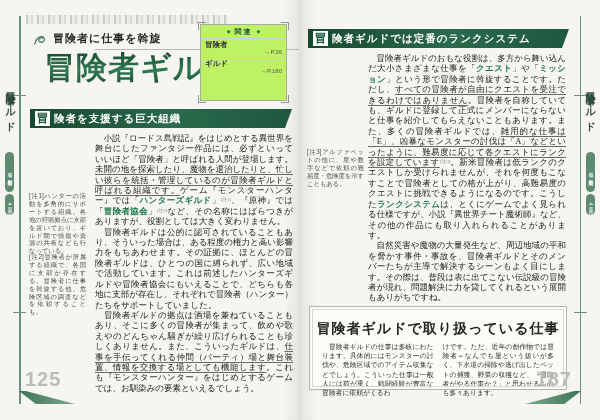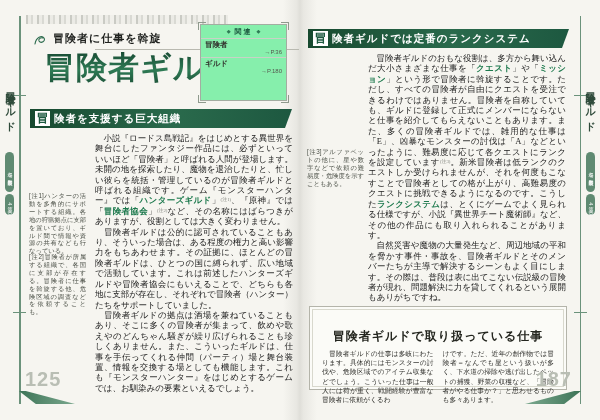--- a/index.html
+++ b/index.html
@@ -26,21 +26,21 @@
   
   .deco-strip{left:26px;top:15px;width:202px;height:9px;opacity:.65;background:repeating-linear-gradient(90deg,rgba(110,115,105,.5) 0 2px,rgba(110,115,105,.12) 2px 5px,rgba(110,115,105,.33) 5px 7px,rgba(110,115,105,.06) 7px 11px);}
   .kicker{left:53px;top:31px;font-size:11px;font-weight:700;color:#1f211e;letter-spacing:1px;}
   .kicker-orn{left:34px;top:33px;width:16px;height:14px;}
   .title-rule{left:95px;top:49px;width:204px;height:1px;background:#b9b9b0;z-index:0;}
   .title{left:44px;top:47px;font-family:"Liberation Serif",serif;font-weight:700;font-size:31px;letter-spacing:1px;z-index:1;
          background:linear-gradient(180deg,#123f2b,var(--accent2,#2f7b55) 55%,#16452f);
          -webkit-background-clip:text;background-clip:text;color:transparent;}
 
   
-  .related{left:200px;top:24px;width:87px;height:77px;background:#86efac;border:1px solid #a3ada1;z-index:2;box-sizing:border-box;}
+  .related{left:200px;top:24px;width:87px;height:77px;background:#bef264;border:1px solid #a3ada1;z-index:2;box-sizing:border-box;}
   .related-header{text-align:center;font-size:7px;font-weight:700;color:var(--accent,#2f6e4f);padding:2px 0 1px;letter-spacing:2px;}
   .orn{font-size:5px;color:var(--accent2,#3f8262);letter-spacing:0;vertical-align:1px;}
   .rel-row{border-top:1px solid #c8d2c6;padding:1px 4px 1px;display:flex;flex-direction:column;}
   .rel-label{font-size:7.5px;font-weight:700;color:#33352f;line-height:9px;}
   .rel-ref{font-size:6px;color:#56584f;align-self:flex-end;line-height:7px;}
   .corner{position:absolute;width:7px;height:7px;border:0 solid #8f9a8d;}
   .c-tl{top:-3px;left:-3px;border-top-width:1.5px;border-left-width:1.5px;}
   .c-tr{top:-3px;right:-3px;border-top-width:1.5px;border-right-width:1.5px;}
   .c-bl{bottom:-3px;left:-3px;border-bottom-width:1.5px;border-left-width:1.5px;}
   .c-br{bottom:-3px;right:-3px;border-bottom-width:1.5px;border-right-width:1.5px;}
@@ -51,31 +51,31 @@
   .banner.br{left:308px;top:29px;width:261px;}
   .dropcap{width:15px;height:15px;background:#fff;color:var(--accent,#1d5c41);font-family:"Liberation Serif",serif;font-weight:700;font-size:12px;line-height:15px;text-align:center;margin:0 4px 0 5px;flex:0 0 auto;}
   .banner-text{color:#fff;font-weight:700;font-size:10.5px;letter-spacing:1px;white-space:nowrap;}
 
   
   .bodycol{position:absolute;width:198px;}
   .body-l{left:95px;top:133px;}
   .body-r{left:368px;top:53px;}
   .para{font-family:"Liberation Serif",serif;font-size:8.5px;line-height:10.4px;color:#1b1b1b;text-align:justify;margin:0;}
   .seg-em{color:var(--term,#1e7a4e);font-weight:700;font-family:"Liberation Sans",sans-serif;}
-  .seg-u{text-decoration-color:#6a6a60;text-decoration-thickness:.8px;text-underline-offset:1.5px;}
+  .seg-u{text-decoration:underline;text-decoration-color:#6a6a60;text-decoration-thickness:.8px;text-underline-offset:1.5px;}
   .seg-ref{font-size:5px;color:#858880;vertical-align:2px;letter-spacing:-.3px;}
 
   
   .note{position:absolute;width:57px;font-size:6.3px;line-height:7.9px;color:#4a4f46;text-align:justify;}
   .n1{left:29px;top:192px;} .n2{left:29px;top:253px;} .n3{left:307px;top:148px;}
 
   
   .jobbox{left:309px;top:306px;width:258px;height:84px;background:#fbfbf7;border:1px solid #b4b4aa;box-sizing:border-box;}
   .jobbox::before{content:"";position:absolute;inset:2px;border:1px solid #d8d8cd;pointer-events:none;}
-  .jobbox-title{text-align:center;font-size:12px;font-weight:700;color:#24261f;margin-top:21px;letter-spacing:1px;}
+  .jobbox-title{text-align:center;font-size:14px;font-weight:700;color:#24261f;margin-top:13px;letter-spacing:1px;}
   .jobbox-cols{display:flex;gap:9px;padding:4px 12px 0;}
   .jobcol{flex:1;font-family:"Liberation Serif",serif;font-size:6.8px;line-height:9.2px;text-align:justify;color:#2e2e2a;}
 
   
   .pagenum{font-size:20px;font-weight:700;color:var(--pagenum,#b9beb4);letter-spacing:1px;}
   .pn-l{left:25px;top:368px;} .pn-r{right:28px;top:368px;text-align:right;}
 </style>
 </head>
 <body>
 

